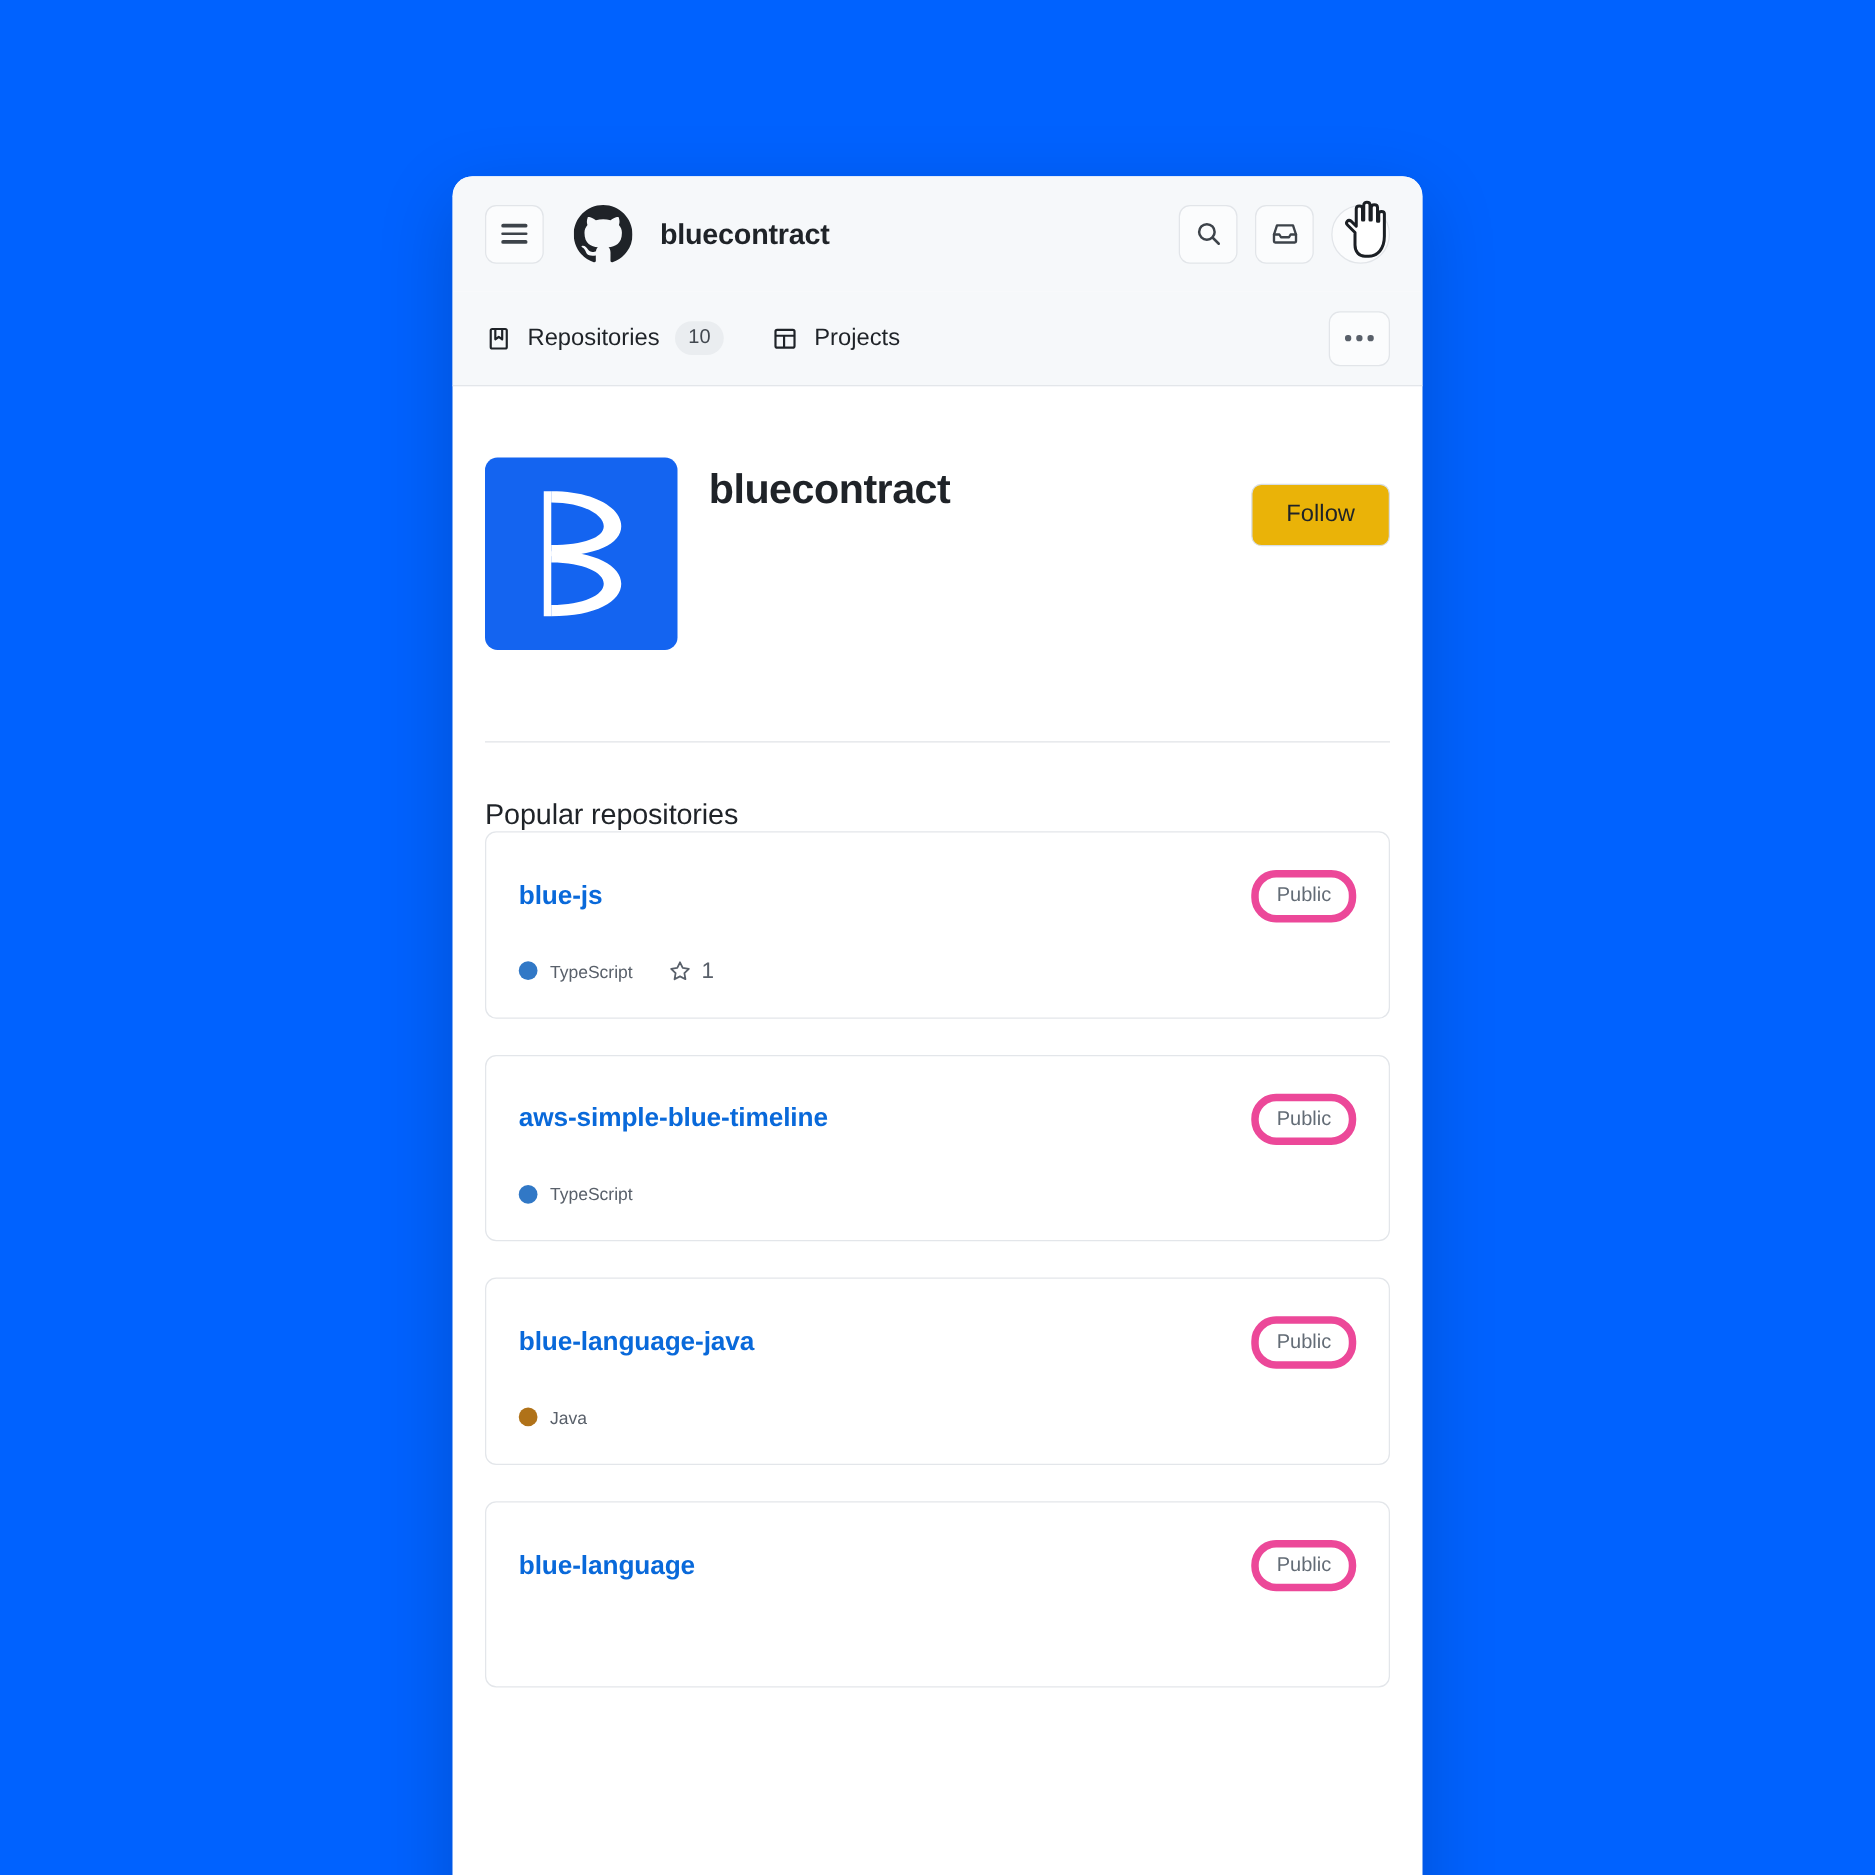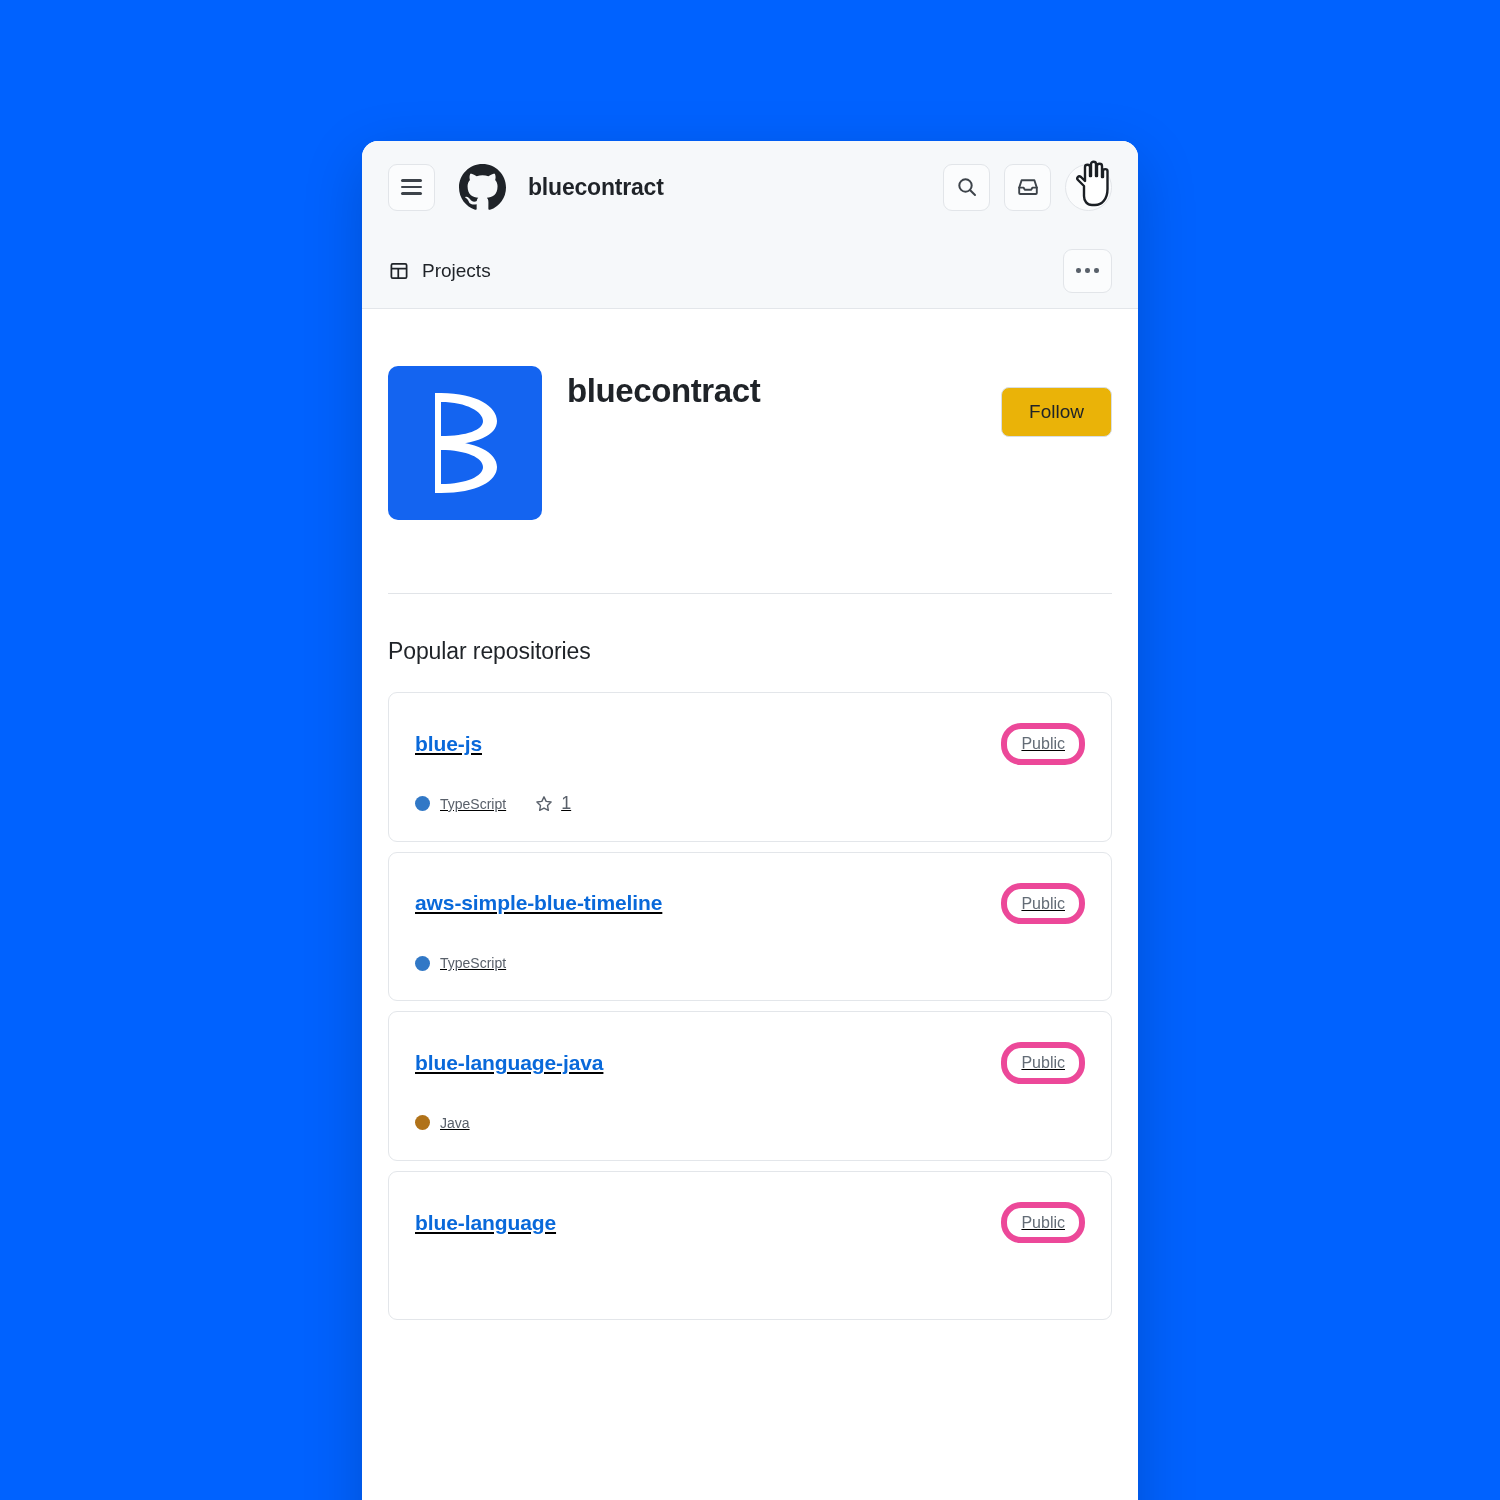--- a/index.html
+++ b/index.html
@@ -207,21 +207,21 @@
     background: #e1e4e8;
   }
 
   .section-title {
     margin-top: 44px;
     font-size: 23px;
     color: #1f2328;
     letter-spacing: -0.1px;
   }
 
-  .repo-list { margin-top: 27px; display: flex; flex-direction: column; gap: 10px; text-decoration: underline; }
+  .repo-list { display: flex; flex-direction: column; gap: 29px; }
 
   .repo-card {
     border: 1px solid #e3e6ea;
     border-radius: 9px;
     padding: 30px 26px 26px 26px;
     background: #ffffff;
     min-height: 118px;
     display: flex;
     flex-direction: column;
   }
@@ -303,20 +303,28 @@
           <path d="M12 28 L6 22 C4 20 6.5 17 9 19 L13 23 L13 9 C13 6 18 6 18 9 L18 18 L19 18 L19 6 C19 3 24 3 24 6 L24 18 L25 18 L25 8 C25 5 30 5 30 8 L30 19 L31 19 L31 13 C31 10.5 35.5 10.5 35.5 13 L35.5 31 C35.5 41 30 47 23 47 L20 47 C15 47 12 43 12 38 Z" fill="#ffffff" stroke="#1b1f24" stroke-width="2.4" stroke-linejoin="round"></path>
         </svg>
       </div>
 
     </div>
   </div>
 
   <div class="tabbar">
 
 
+    <button class="tab">
+      <svg width="22" height="22" viewBox="0 0 24 24" fill="none" stroke="#1f2328" stroke-width="1.9" stroke-linejoin="round" stroke-linecap="round">
+        <rect x="5" y="3.5" width="14" height="17" rx="1.4"></rect>
+        <path d="M9 3.5v9l3-2.2 3 2.2v-9" fill="none"></path>
+      </svg>
+      <span>Repositories</span>
+      <span class="count-badge">10</span>
+    </button>
 
     <button class="tab">
       <svg width="22" height="22" viewBox="0 0 24 24" fill="none" stroke="#1f2328" stroke-width="1.9" stroke-linejoin="round">
         <rect x="3.7" y="4.2" width="16.6" height="15.6" rx="1.5"></rect>
         <line x1="3.7" y1="9.4" x2="20.3" y2="9.4"></line>
         <line x1="11.2" y1="9.4" x2="11.2" y2="19.8"></line>
       </svg>
       <span>Projects</span>
     </button>
 

